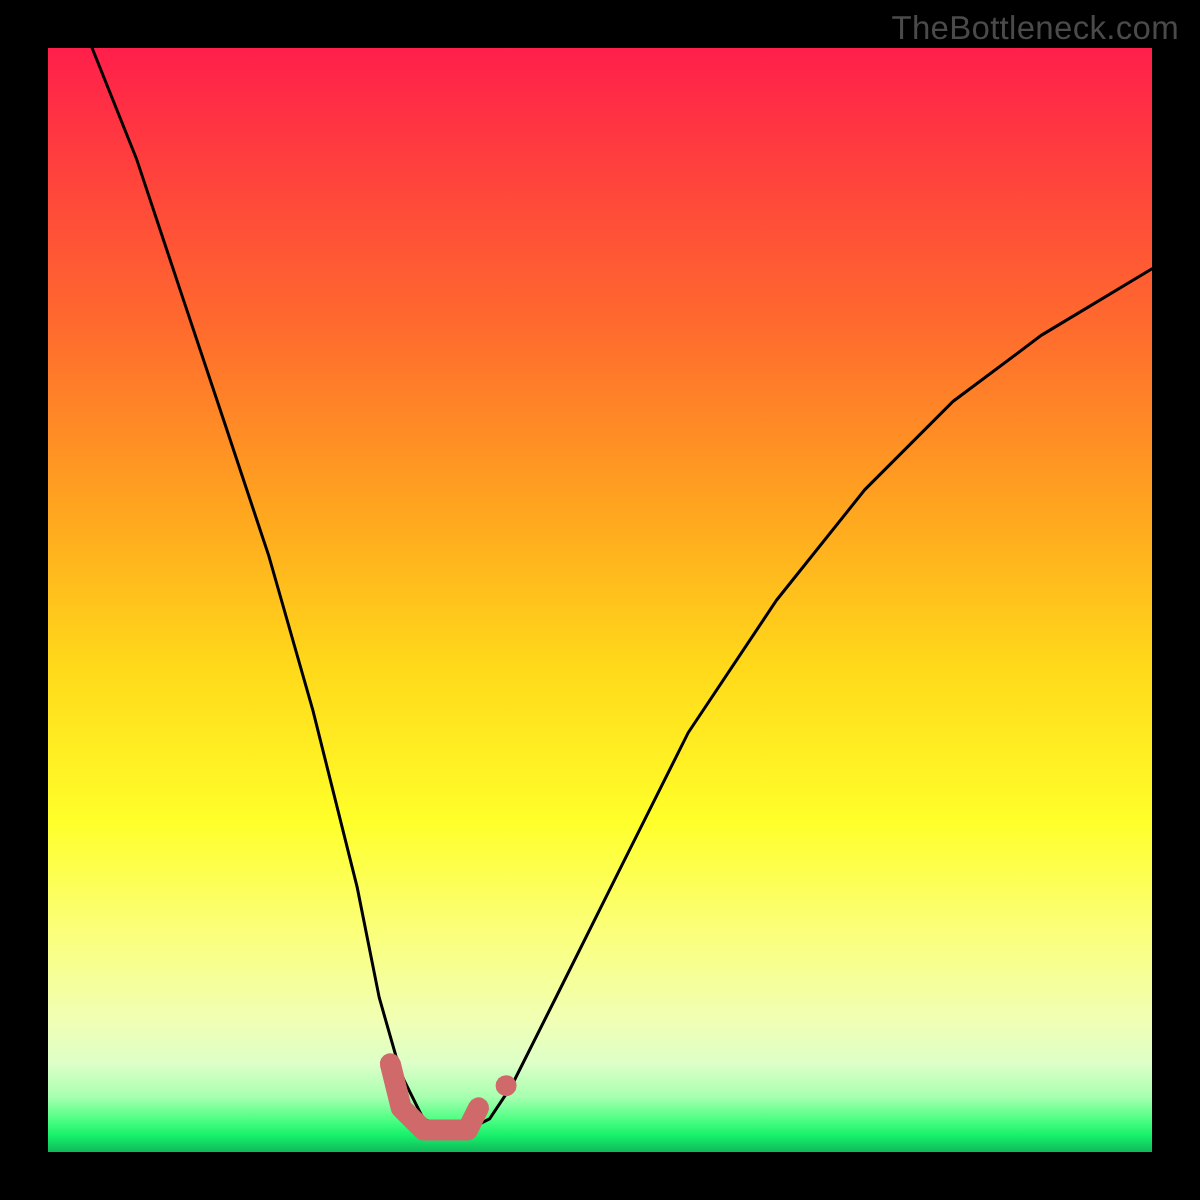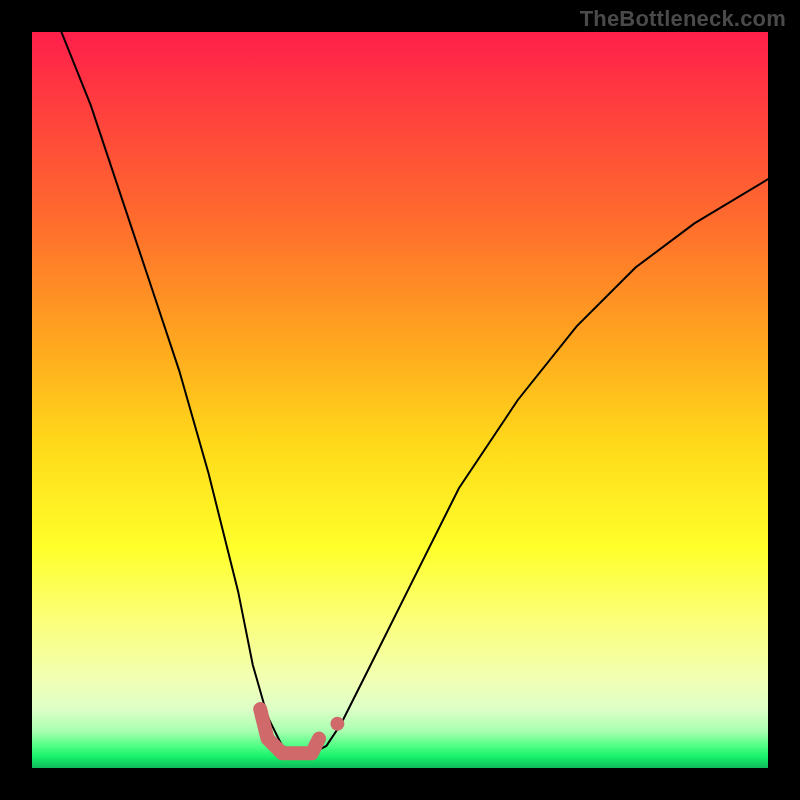--- a/index.html
+++ b/index.html
@@ -17,21 +17,21 @@
     width: 800px;
     height: 800px;
     background: #000;
   }
   .watermark {
     position: absolute;
     top: 6px;
     right: 14px;
     color: #4a4a4a;
     font-size: 22px;
-    font-weight: 700;
+    font-weight: 400;
     letter-spacing: 0.2px;
     z-index: 10;
   }
   .plot {
     position: absolute;
     top: 32px;
     left: 32px;
     width: 736px;
     height: 736px;
     overflow: hidden;

